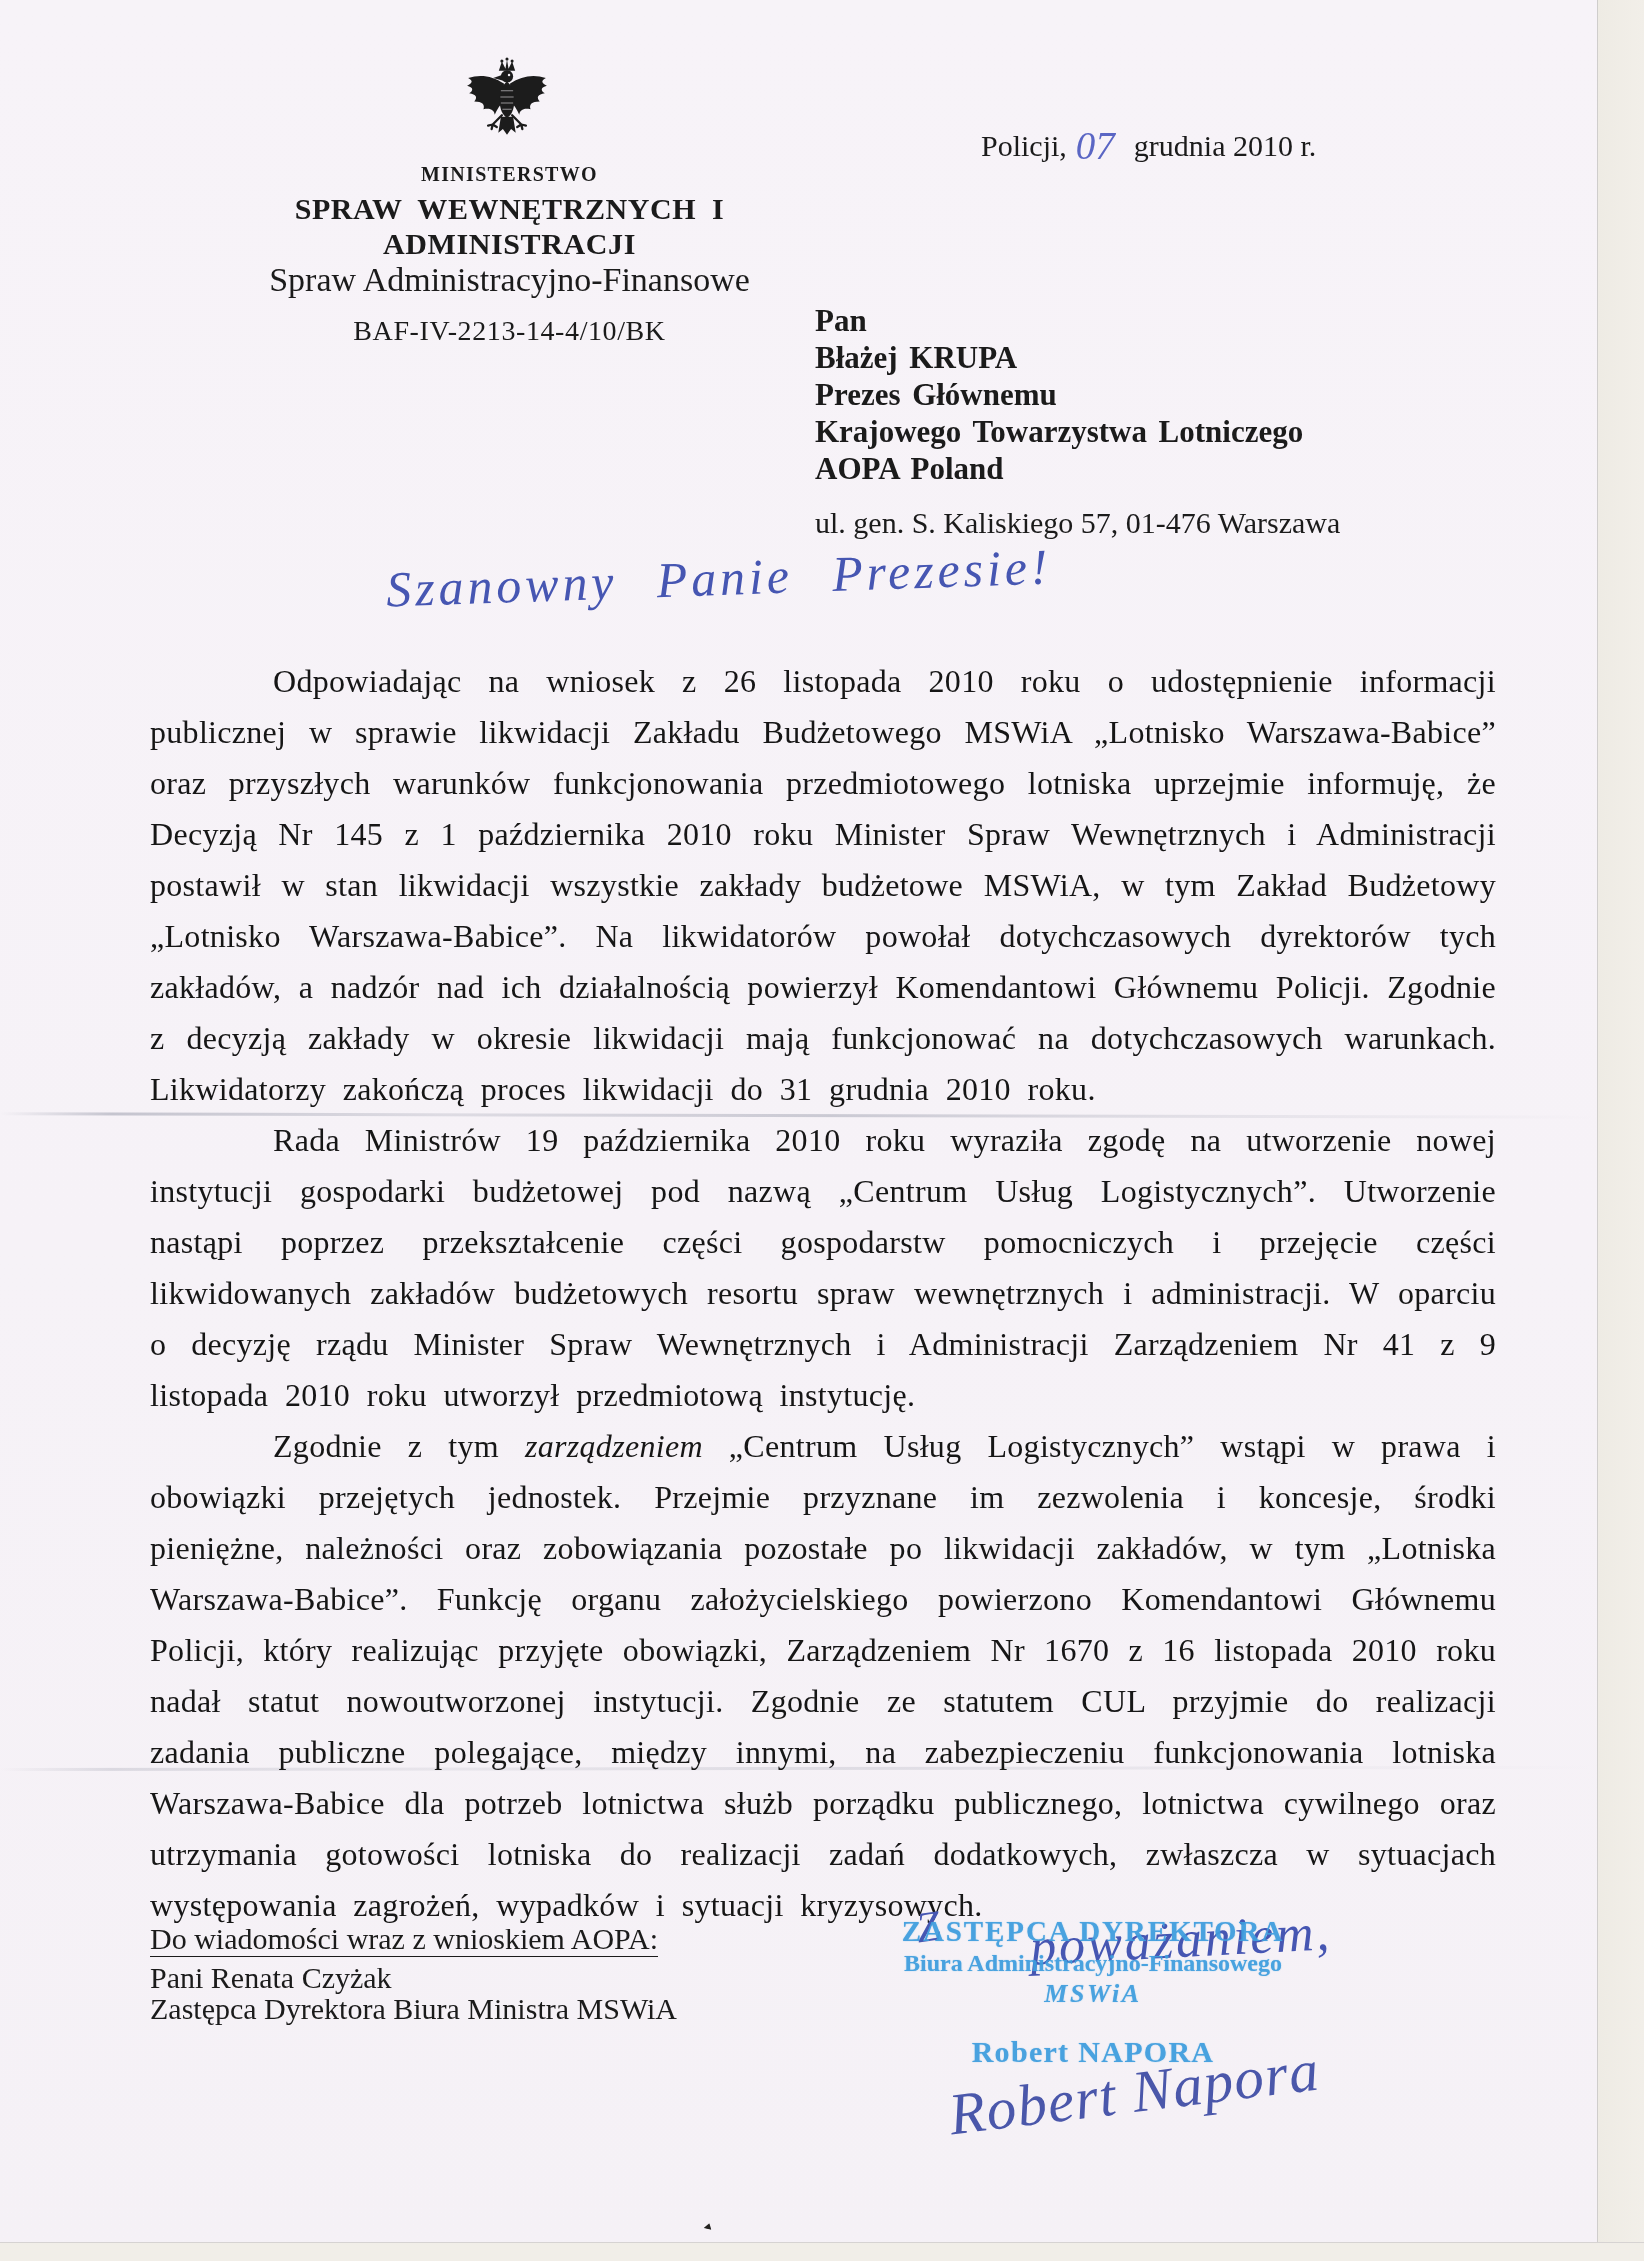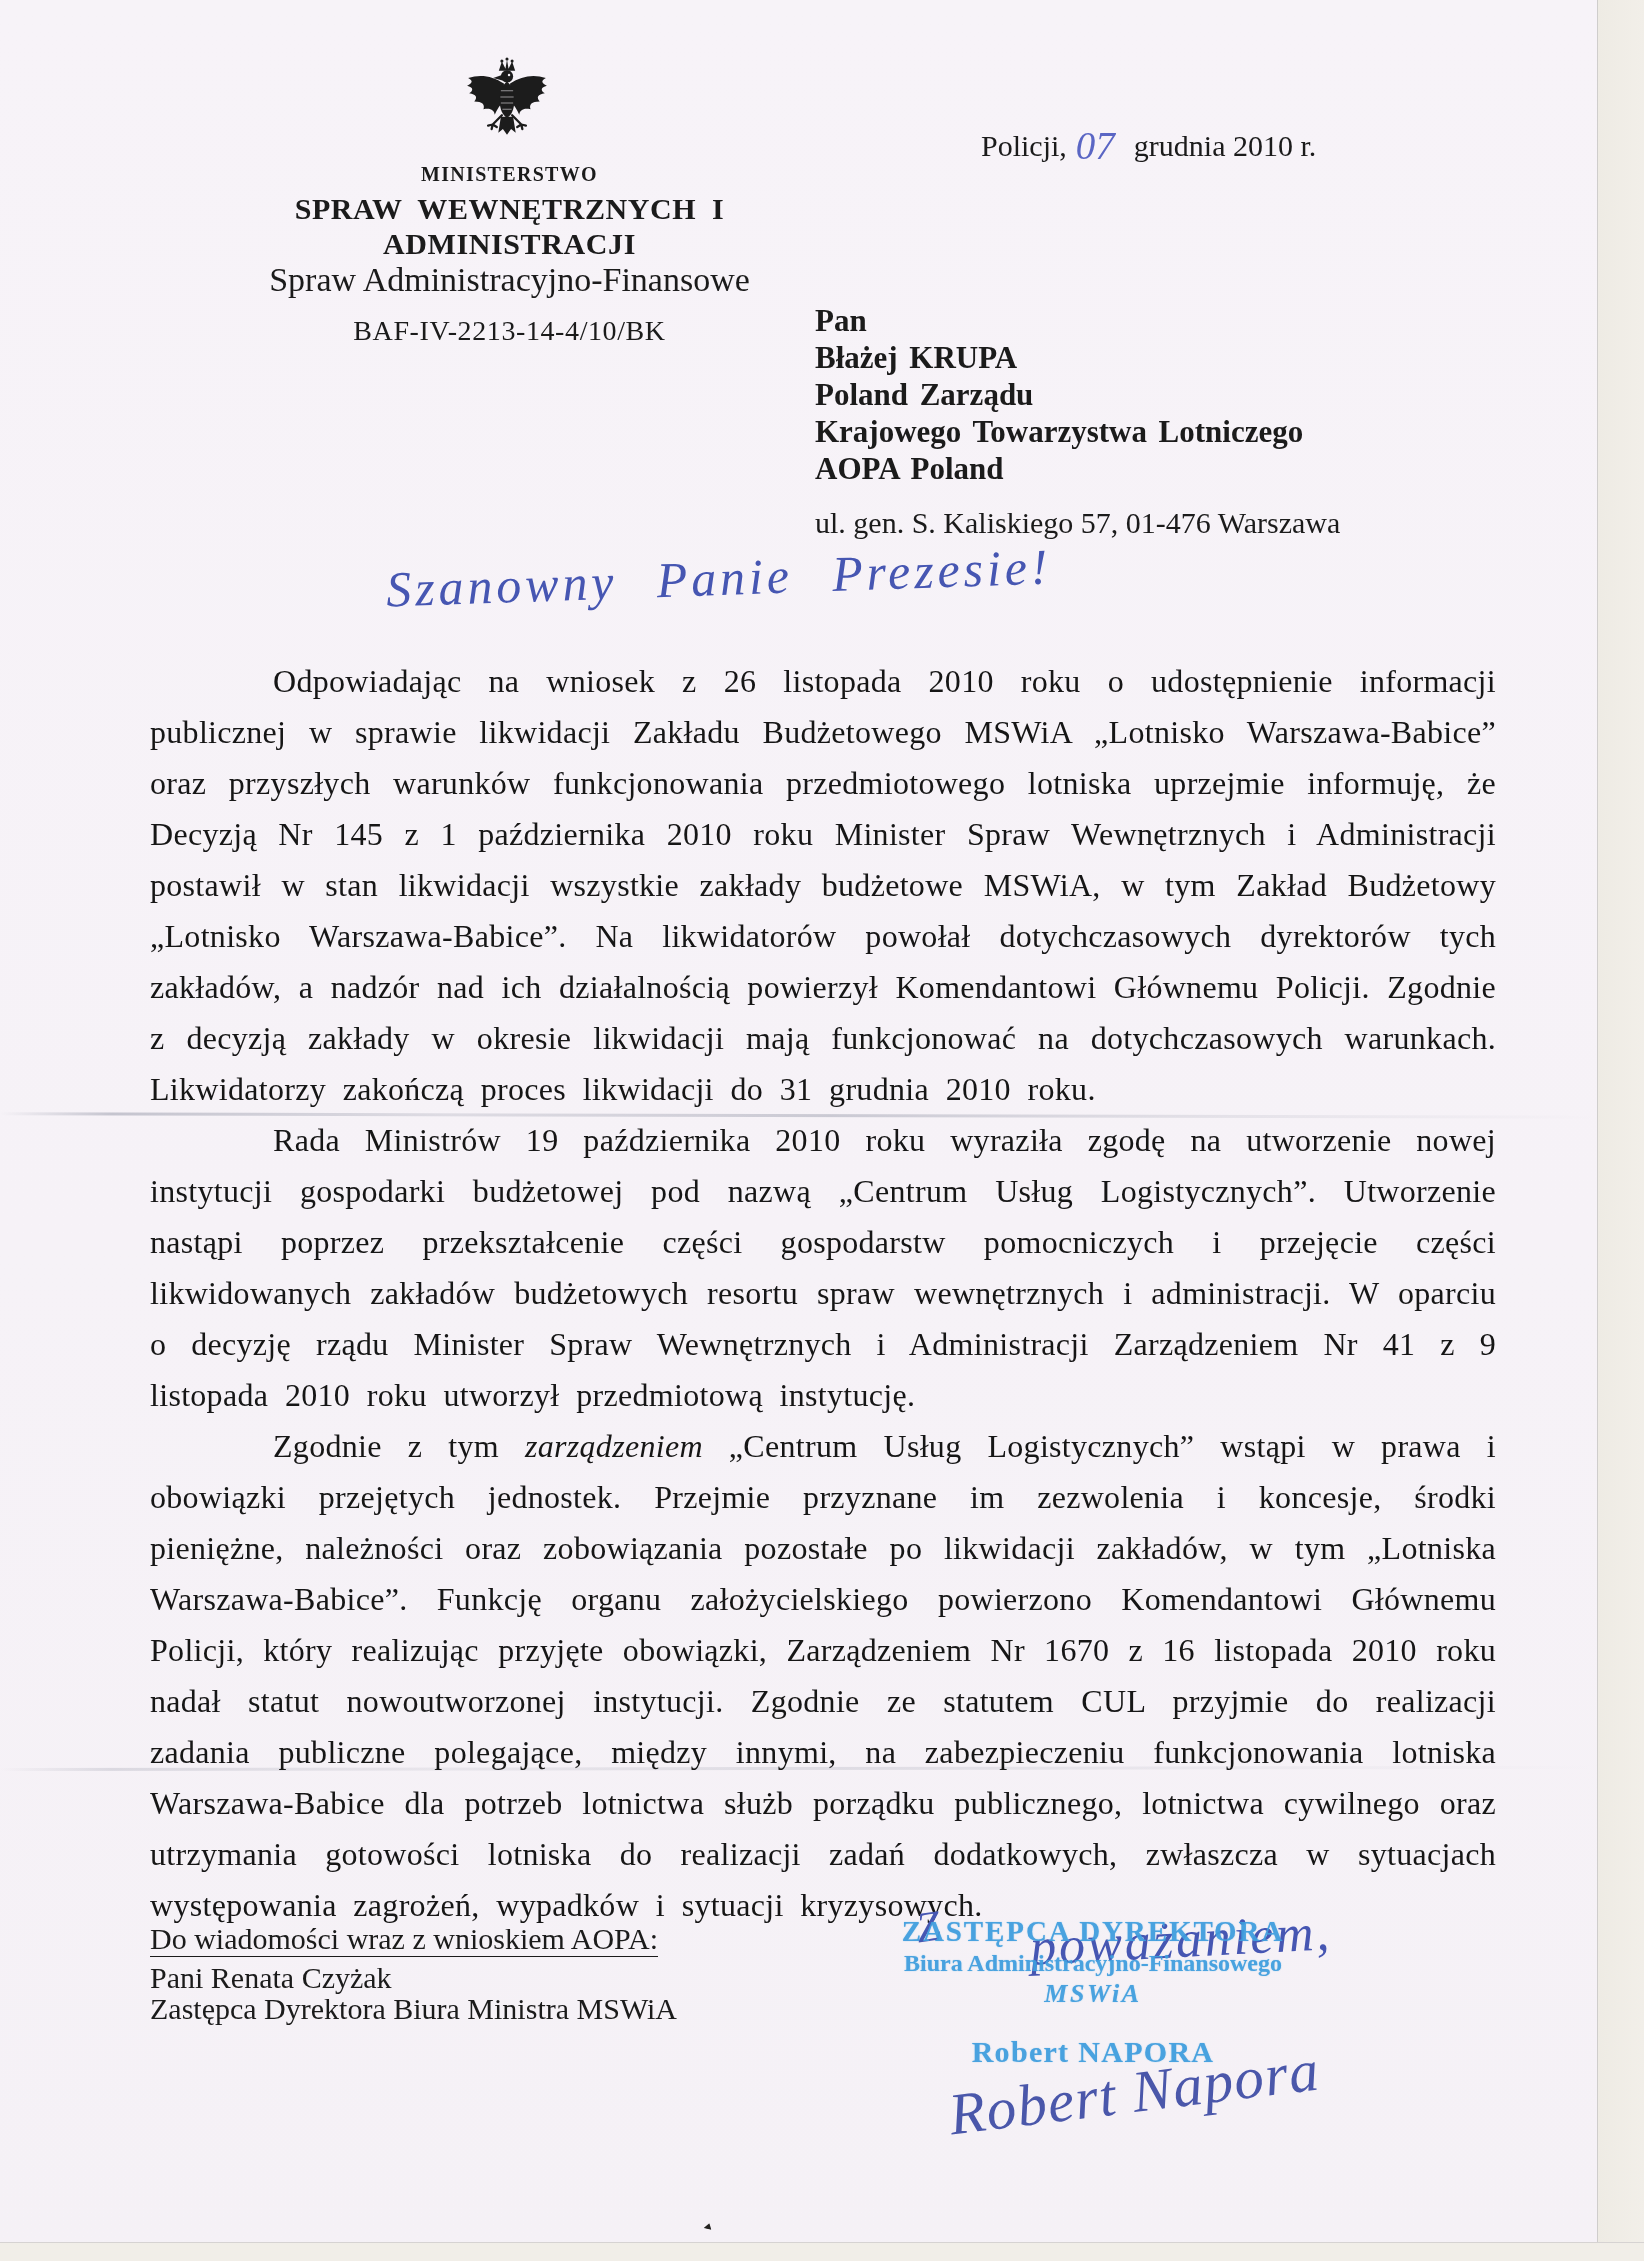--- a/index.html
+++ b/index.html
@@ -112,21 +112,21 @@
     <div class="lh-ref">BAF-IV-2213-14-4/10/BK</div>
   </div>
 
   <div class="dateline">
     <span>Policji,</span><span class="hw hw-day">07</span><span>grudnia 2010 r.</span>
   </div>
 
   <div class="addressee">
     <div class="b">Pan</div>
     <div class="b">Błażej KRUPA</div>
-    <div class="b">Poland Zarządu</div>
+    <div class="b">Prezes Głównemu</div>
     <div class="b">Krajowego Towarzystwa Lotniczego</div>
     <div class="b">AOPA Poland</div>
     <div class="addr">ul. gen. S. Kaliskiego 57, 01-476 Warszawa</div>
   </div>
 
   <div class="greeting">Szanowny Panie Prezesie!</div>
 
   <div class="body-text">
     <p>Odpowiadając na wniosek z 26 listopada 2010 roku o udostępnienie informacji publicznej w sprawie likwidacji Zakładu Budżetowego MSWiA „Lotnisko Warszawa-Babice” oraz przyszłych warunków funkcjonowania przedmiotowego lotniska uprzejmie informuję, że Decyzją Nr 145 z 1 października 2010 roku Minister Spraw Wewnętrznych i Administracji postawił w stan likwidacji wszystkie zakłady budżetowe MSWiA, w tym Zakład Budżetowy „Lotnisko Warszawa-Babice”. Na likwidatorów powołał dotychczasowych dyrektorów tych zakładów, a nadzór nad ich działalnością powierzył Komendantowi Głównemu Policji. Zgodnie z decyzją zakłady w okresie likwidacji mają funkcjonować na dotychczasowych warunkach. Likwidatorzy zakończą proces likwidacji do 31 grudnia 2010 roku.</p>
     <p>Rada Ministrów 19 października 2010 roku wyraziła zgodę na utworzenie nowej instytucji gospodarki budżetowej pod nazwą „Centrum Usług Logistycznych”. Utworzenie nastąpi poprzez przekształcenie części gospodarstw pomocniczych i przejęcie części likwidowanych zakładów budżetowych resortu spraw wewnętrznych i administracji. W oparciu o decyzję rządu Minister Spraw Wewnętrznych i Administracji Zarządzeniem Nr 41 z 9 listopada 2010 roku utworzył przedmiotową instytucję.</p>

